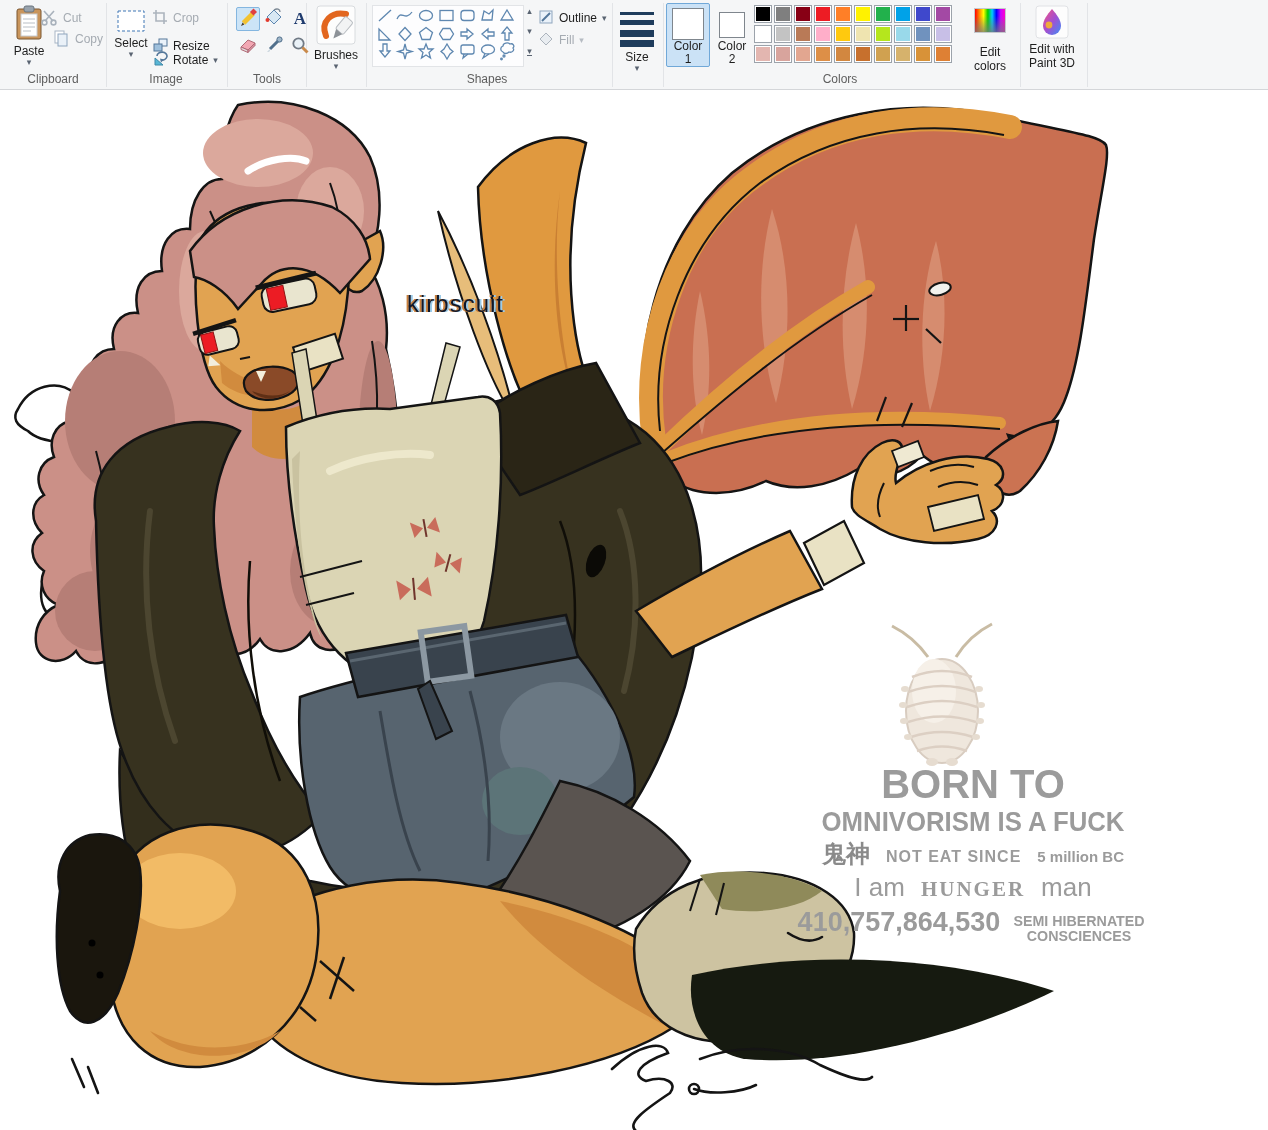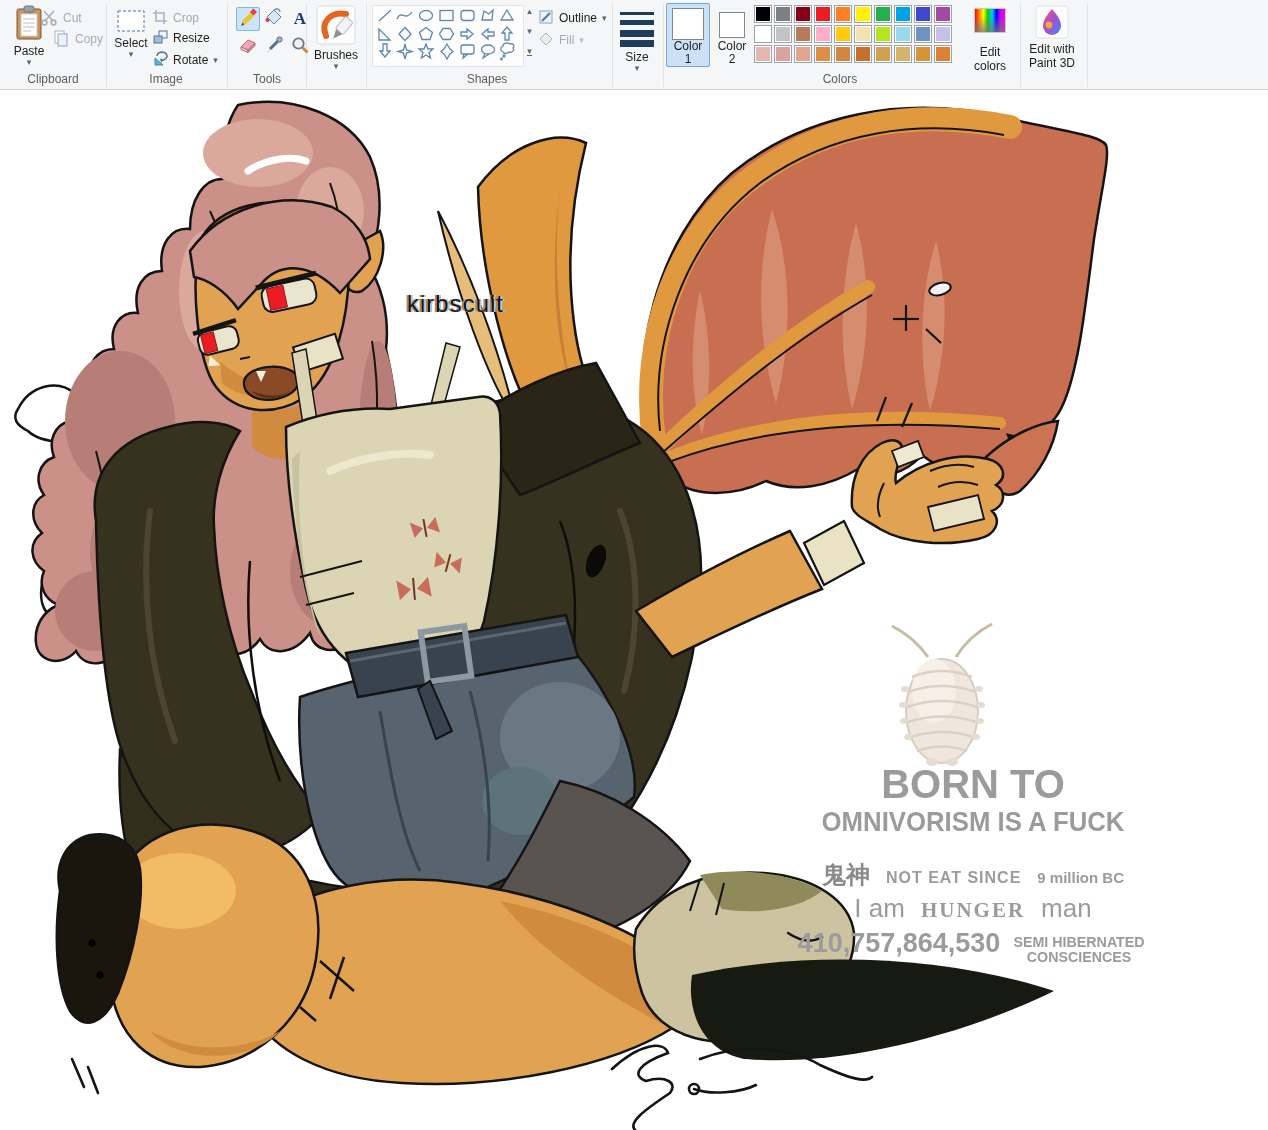--- a/index.html
+++ b/index.html
@@ -35,21 +35,21 @@
   .canvas svg{position:absolute;left:0;top:0;}
   .sig{position:absolute;left:407px;top:199px;font-size:24px;letter-spacing:1px;color:#0f172a;
        text-shadow:-2px 0 0 #C9803C,2px 0 0 #9CCBE8;}
   .meme{position:absolute;left:790px;top:671px;width:366px;color:#9B9B9B;text-align:center;}
   .m1{display:flex;justify-content:center;align-items:baseline;gap:6px;height:44px;}
   .m1a{font-size:40px;font-weight:bold;letter-spacing:0px;}
   .m1b{width:150px;overflow:visible;}
   .m1b span{display:inline-block;font-size:40px;font-weight:bold;transform:scaleX(.8);transform-origin:0 50%;
             letter-spacing:-1px;white-space:nowrap;}
   .m2{margin-top:0px;font-size:28px;font-weight:bold;transform:scaleX(.92);}
-  .m3{margin-top:21px;display:flex;justify-content:center;align-items:baseline;gap:16px;}
+  .m3{margin-top:0;display:flex;justify-content:center;align-items:baseline;gap:16px;}
   .m3k{font-size:24px;font-weight:bold;color:#8A8A8A;}
   .m3a{font-size:16px;font-weight:bold;letter-spacing:1px;}
   .m3b{font-size:15px;font-weight:bold;}
   .m4{margin-top:2px;display:flex;justify-content:center;align-items:baseline;gap:16px;}
   .m4a{font-size:26px;}
   .m4b{font-size:21px;font-weight:bold;letter-spacing:2px;font-family:Liberation Serif, serif;}
   .m5{margin-top:4px;display:flex;justify-content:center;align-items:flex-start;gap:10px;}
   .m5a{font-size:27px;font-weight:bold;}
   .m5r{font-size:15px;font-weight:bold;line-height:15px;transform:scaleX(.95);padding-top:6px;}
 </style>
@@ -117,21 +117,21 @@
   <div class="btn-row" style="left:152px;top:8px;width:72px">
     <span>
       <svg width="16" height="16" viewBox="0 0 16 16">
         <g stroke="#ACB4BD" stroke-width="1.6" fill="none">
         <path d="M4,1 L4,12 L15,12"></path>
               <path d="M1,4 L12,4 L12,15"></path>
             </g>
       </svg></span>
     <span class="dis">Crop</span>
   </div>
-  <div class="btn-row" style="left:152px;top:28px;width:76px">
+  <div class="btn-row" style="left:152px;top:36px;width:76px">
     <span>
       <svg width="16" height="16" viewBox="0 0 16 16">
         <rect x="7" y="2" width="8" height="7" fill="#EAF2FA" stroke="#54779A"></rect>
         <rect x="2" y="7" width="8" height="7" fill="#9FC0DC" stroke="#54779A"></rect>
       </svg></span>
     <span>Resize</span>
   </div>
   <div class="btn-row" style="left:152px;top:50px;width:80px">
     <span>
       <svg width="16" height="16" viewBox="0 0 16 16">
@@ -594,21 +594,21 @@
   <div class="sig">kirbscuit</div>
 
   <div class="meme">
     <div class="m1">
       <span class="m1a">BORN TO</span>
     </div>
     <div class="m2">OMNIVORISM IS A FUCK</div>
     <div class="m3">
       <span class="m3k">鬼神</span>
       <span class="m3a">NOT EAT SINCE</span>
-      <span class="m3b">9 million BC</span>
+      <span class="m3b">5 million BC</span>
     </div>
     <div class="m4">
       <span class="m4a">I am</span>
       <span class="m4b">HUNGER</span>
       <span class="m4a">man</span>
     </div>
     <div class="m5">
       <span class="m5a">410,757,864,530</span>
       <span class="m5r">
         <span>SEMI HIBERNATED</span><br>

